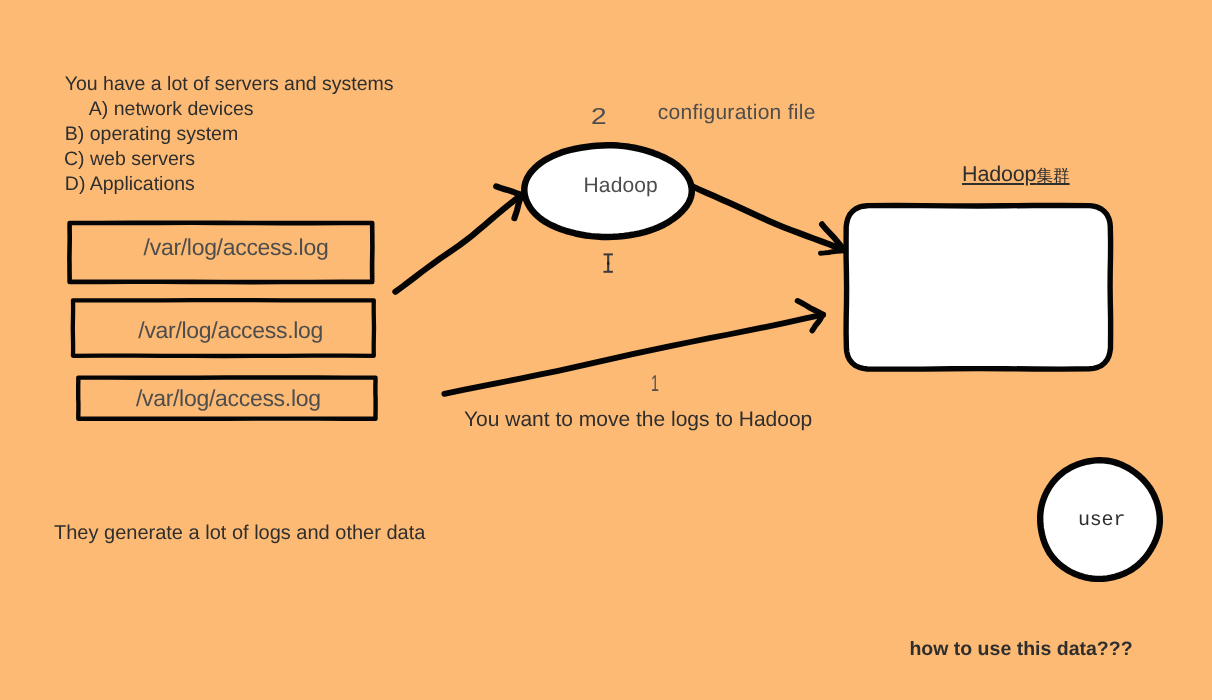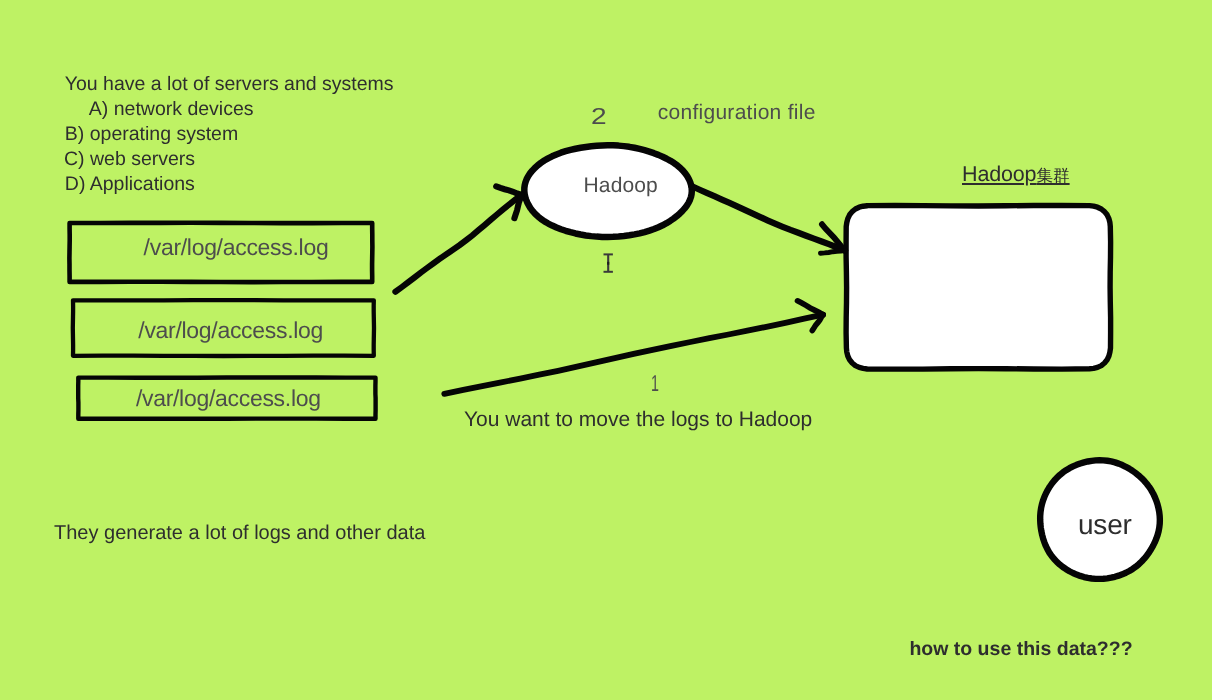--- a/index.html
+++ b/index.html
@@ -1,21 +1,21 @@
 <!DOCTYPE html>
 <html><head>
 <meta charset="utf-8">
 <title>Flume diagram</title>
 <style>
   :root{ --ink:#050505; --txt:#2e2e2e; }
   html,body{margin:0;padding:0;background:#ffffff;}
   body{width:1212px;height:700px;overflow:hidden;
        font-family:"Liberation Sans",sans-serif;
        -webkit-font-smoothing:antialiased;text-rendering:geometricPrecision;}
-  #canvas{position:relative;width:1212px;height:700px;background:#bef264;}
+  #canvas{position:relative;width:1212px;height:700px;background:#fdba74;}
   svg.layer{position:absolute;left:0;top:0;width:1212px;height:700px;pointer-events:none;}
   .txt{position:absolute;white-space:pre;color:var(--txt);line-height:1;}
   .helv{font-family:"Liberation Sans",sans-serif;}
   .geo{font-family:"Liberation Sans",sans-serif;color:#4d4d4d;}
 </style>
 </head>
 <body>
 
 <div id="canvas">
   <svg class="layer" viewBox="0 0 1212 700">
@@ -52,16 +52,16 @@
   <div class="txt helv" style="left:64.8px;top:174.7px;font-size:19.5px;">D) Applications</div>
   <div class="txt geo" style="left:143.6px;top:235.6px;font-size:23px;letter-spacing:-0.3px;">/var/log/access.log</div>
   <div class="txt geo" style="left:138.3px;top:318.5px;font-size:23px;letter-spacing:-0.3px;">/var/log/access.log</div>
   <div class="txt geo" style="left:135.9px;top:387.4px;font-size:23px;letter-spacing:-0.3px;">/var/log/access.log</div>
   <div class="txt geo" style="left:591.0px;top:105.2px;font-size:23px;letter-spacing:0px;transform:scaleX(1.22);transform-origin:left center;">2</div>
   <div class="txt geo" style="left:657.7px;top:102.2px;font-size:21px;letter-spacing:0.28px;">configuration file</div>
   <div class="txt geo" style="left:583.6px;top:174.8px;font-size:21px;letter-spacing:0.1px;">Hadoop</div>
   <div class="txt geo" style="left:651.3px;top:371.8px;font-size:23px;letter-spacing:0px;transform:scaleX(0.62);transform-origin:left center;">1</div>
   <div class="txt helv" style="left:464px;top:408.6px;font-size:21px;">You want to move the logs to Hadoop</div>
   <div class="txt helv" style="left:29px;top:523.2px;font-size:20px;margin-left:25px;">They generate a lot of logs and other data</div>
-  <div class="txt helv" style="left:1077.9px;top:511.3px;font-size:28px;letter-spacing:-0.15px;">user</div>
+  <div class="txt helv" style="left:1077.9px;top:511.3px;font-size:20px;letter-spacing:-0.15px;font-family:Liberation Mono, monospace;">user</div>
   <div class="txt helv" style="left:909.4px;top:640.3px;font-size:19.5px;font-weight:bold;">how to use this data???</div>
   <div class="txt helv" style="left:962px;top:164.4px;font-size:21.5px;letter-spacing:-0.15px;text-decoration:underline;"><span>Hadoop</span><span style="font-size:16.6px;letter-spacing:0px;">集群</span></div>
 </div>
 
 </body></html>

